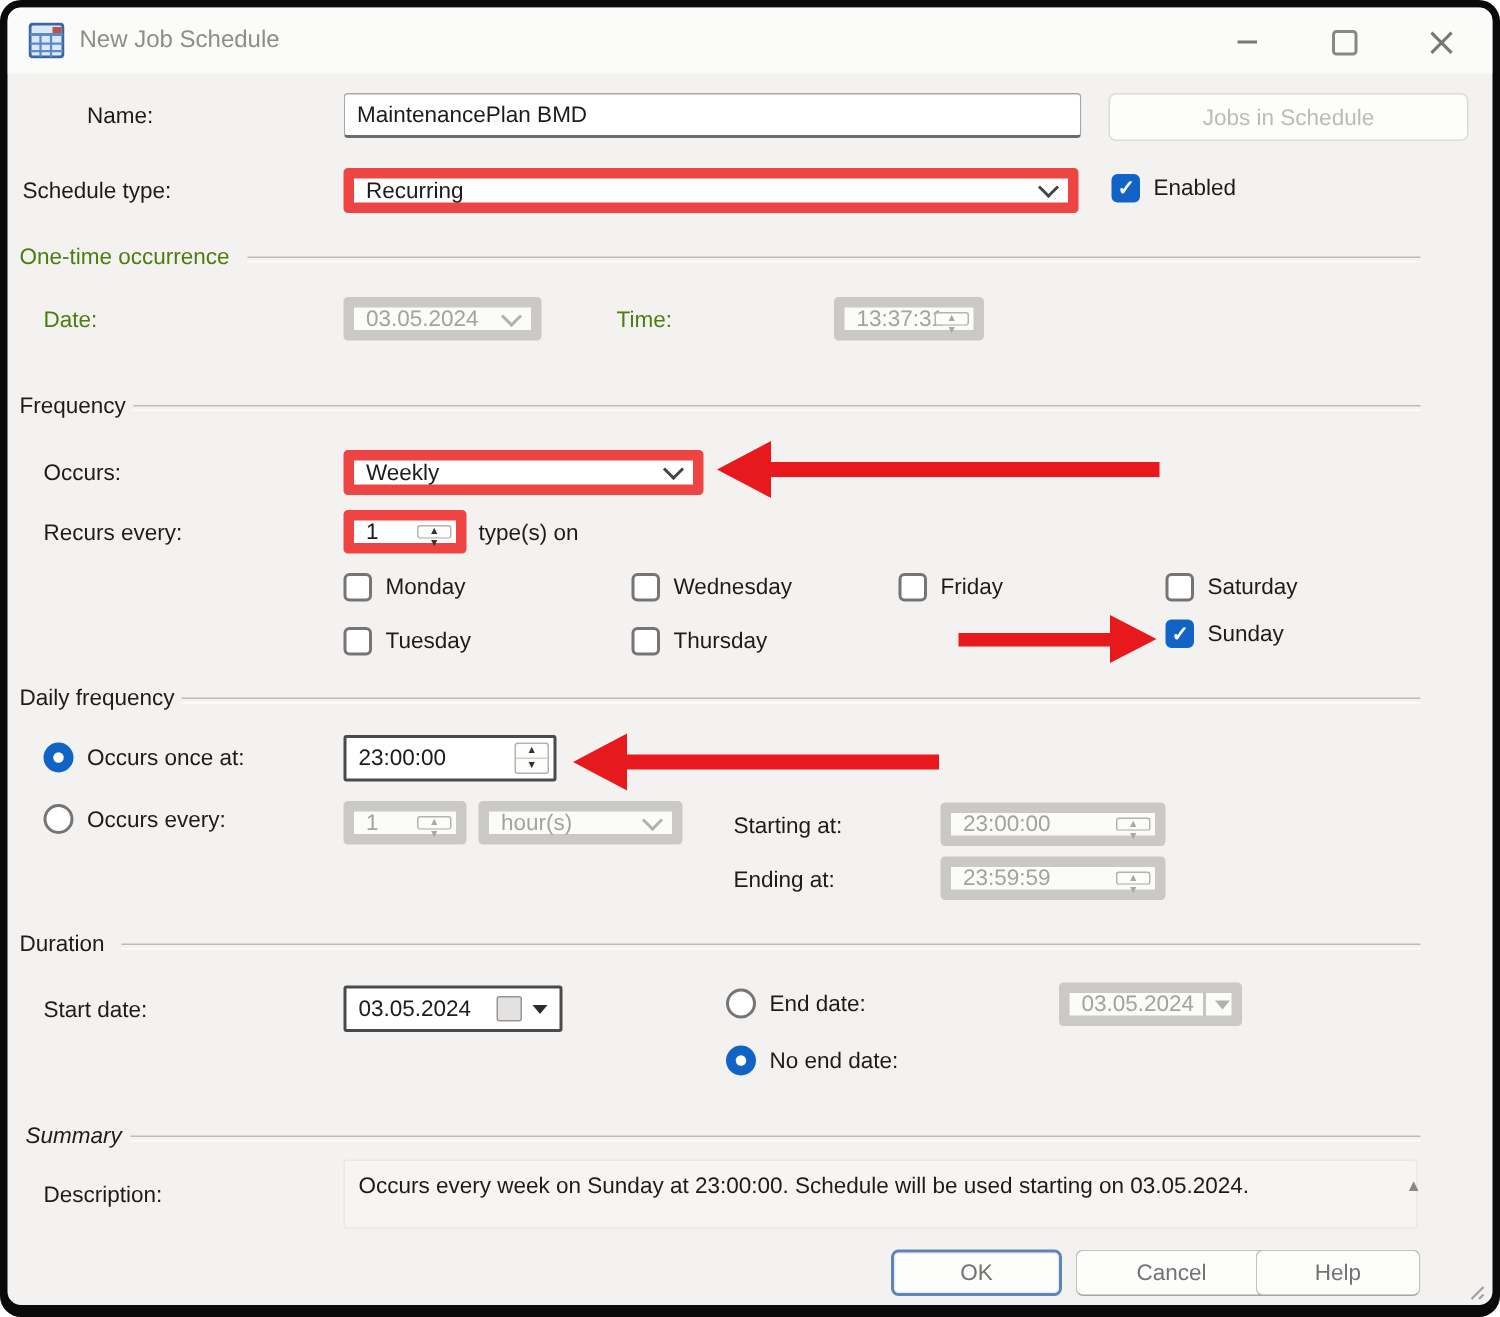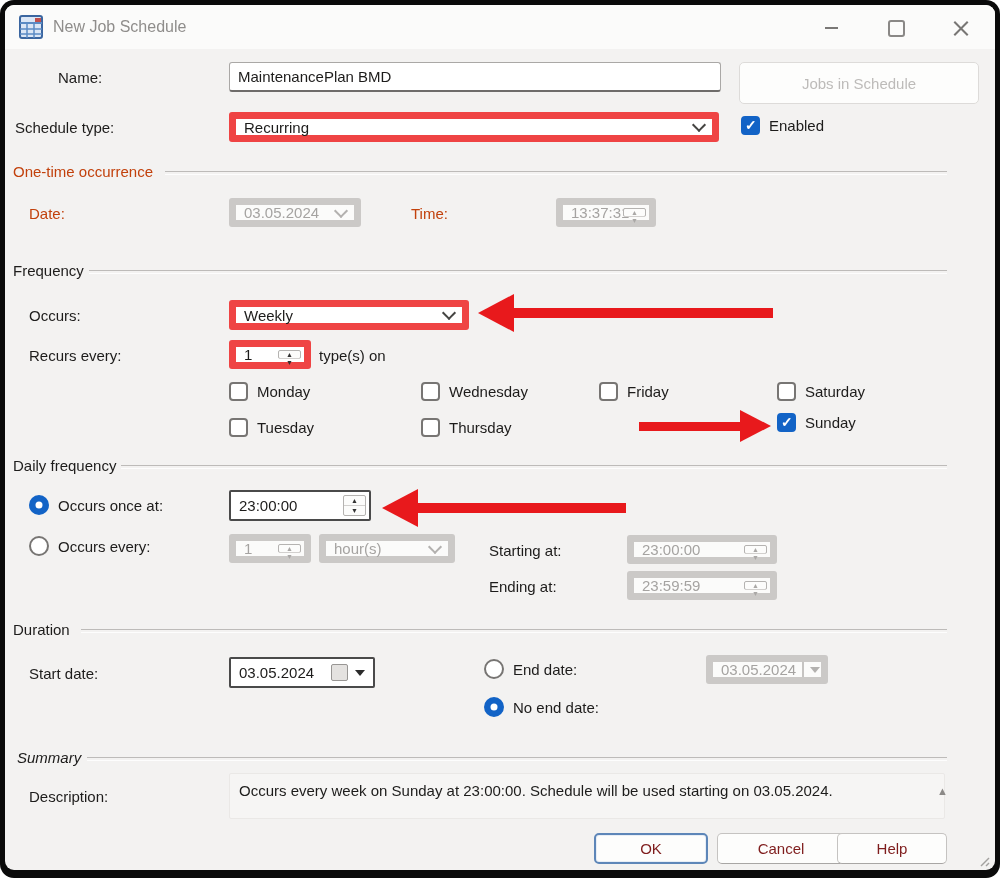--- a/index.html
+++ b/index.html
@@ -9,21 +9,21 @@
   .app-icon{position:absolute;left:14px;top:10px;width:24px;height:24px;}
   .title-text{position:absolute;left:48px;top:13px;font-size:16px;color:#8f8d8b;white-space:nowrap;}
   .winbtn{position:absolute;top:4px;width:56px;height:38px;display:flex;align-items:center;justify-content:center;cursor:default;}
   .glyph-min{width:13px;height:0;border-top:2px solid #7a7876;}
   .glyph-max{width:13px;height:13px;border:2px solid #8a8886;border-radius:3px;}
   .glyph-close{position:relative;width:16px;height:16px;}
   .glyph-close::before,.glyph-close::after{content:"";position:absolute;left:7px;top:-1px;width:2px;height:19px;background:#787674;}
   .glyph-close::before{transform:rotate(45deg);} .glyph-close::after{transform:rotate(-45deg);}
 
   .lbl{position:absolute;font-size:15px;color:#1d1c1b;white-space:nowrap;}
-  .lbl.dim{color:#c2410c;}
+  .lbl.dim{color:#4d7c0f;}
   .grp-line{position:absolute;height:2px;border-top:1px solid #bdbbb9;border-bottom:1px solid #fdfdfd;}
 
   .box{position:absolute;box-sizing:border-box;background:#fff;border:7px solid #ef4444;border-radius:3px;display:flex;align-items:center;padding:0 8px;font-size:15px;color:#1d1c1b;}
   .box.underline{border:1px solid #aaa8a6;border-bottom:2px solid #6e6c6a;}
   .box.disabled{background:#fbfbfa;border-color:#cbc9c7;color:#a5a3a1;}
   .box.focusdark{border:2px solid #4a4a4a;border-radius:2px;}
 
   .chev{width:8px;height:8px;border-right:2px solid #454442;border-bottom:2px solid #454442;transform:rotate(45deg);margin-top:-4px;}
   .chev.dim{border-color:#b3b1af;}
   .flexend{margin-left:auto;}
@@ -43,21 +43,21 @@
 
   .cal-ic{width:15px;height:15px;background:#e4e2e0;border:1px solid #989694;border-radius:2px;}
   .cal-ic.dim{background:#efeeec;border-color:#c6c4c2;}
   .dtri{width:0;height:0;border-left:5px solid transparent;border-right:5px solid transparent;border-top:6px solid #2b2b2b;}
   .dtri.dim{border-top-color:#b3b1af;}
 
   .arr-shaft{position:absolute;background:#e8191c;}
   .arr-head-l{position:absolute;width:0;height:0;border-top:19px solid transparent;border-bottom:19px solid transparent;border-right:36px solid #e8191c;}
   .arr-head-r{position:absolute;width:0;height:0;border-top:16px solid transparent;border-bottom:16px solid transparent;border-left:31px solid #e8191c;}
 
-  .btn{position:absolute;box-sizing:border-box;height:31px;background:#fdfdfc;border:1px solid #c5c3c1;border-bottom-color:#a8a6a4;border-radius:5px;display:flex;align-items:center;justify-content:center;font-size:15px;color:#7f1d1d;cursor:default;}
+  .btn{position:absolute;box-sizing:border-box;height:31px;background:#fdfdfc;border:1px solid #c5c3c1;border-bottom-color:#a8a6a4;border-radius:5px;display:flex;align-items:center;justify-content:center;font-size:15px;color:#737373;cursor:default;}
   .btn.primary{border:2px solid #5d86b8;box-shadow:0 0 0 1px #e8eef6 inset;}
   .btn.ghost{color:#bdbbb9;border-color:#dddbd9;}
 
   .desc-box{position:absolute;background:#f6f5f4;border:1px solid #eae8e6;border-radius:2px;box-sizing:border-box;padding:8px 26px 8px 9px;font-size:15px;color:#1d1c1b;}
   .scroll-up{position:absolute;font-size:11px;color:#8b8987;}
   .grip{position:absolute;right:5px;bottom:3px;width:14px;height:14px;}
 </style>
 </head>
 <body>
 
@@ -83,21 +83,21 @@
         </div>
       <div class="winbtn" style="left:928px;">
           <span class="glyph-close"></span>
         </div>
     </div>
 
     <span class="lbl" style="left:10px;top:64px;margin-left:43px;">Name:</span>
     <div class="box underline" style="left:224px;top:57px;width:492px;height:30px;">
       <span>MaintenancePlan BMD</span>
     </div>
-    <div class="btn ghost" style="left:734px;top:57px;width:240px;height:42px;">
+    <div class="btn ghost" style="left:734px;top:57px;width:240px;height:32px;">
       <span>Jobs in Schedule</span>
     </div>
 
     <span class="lbl" style="left:10px;top:114px;">Schedule type:</span>
     <div class="box" style="left:224px;top:107px;width:490px;height:30px;">
       <span>Recurring</span>
       <span class="chev flexend"></span>
     </div>
     <div class="ck-row" style="left:736px;top:111px;">
       <span class="cb checked"></span>

